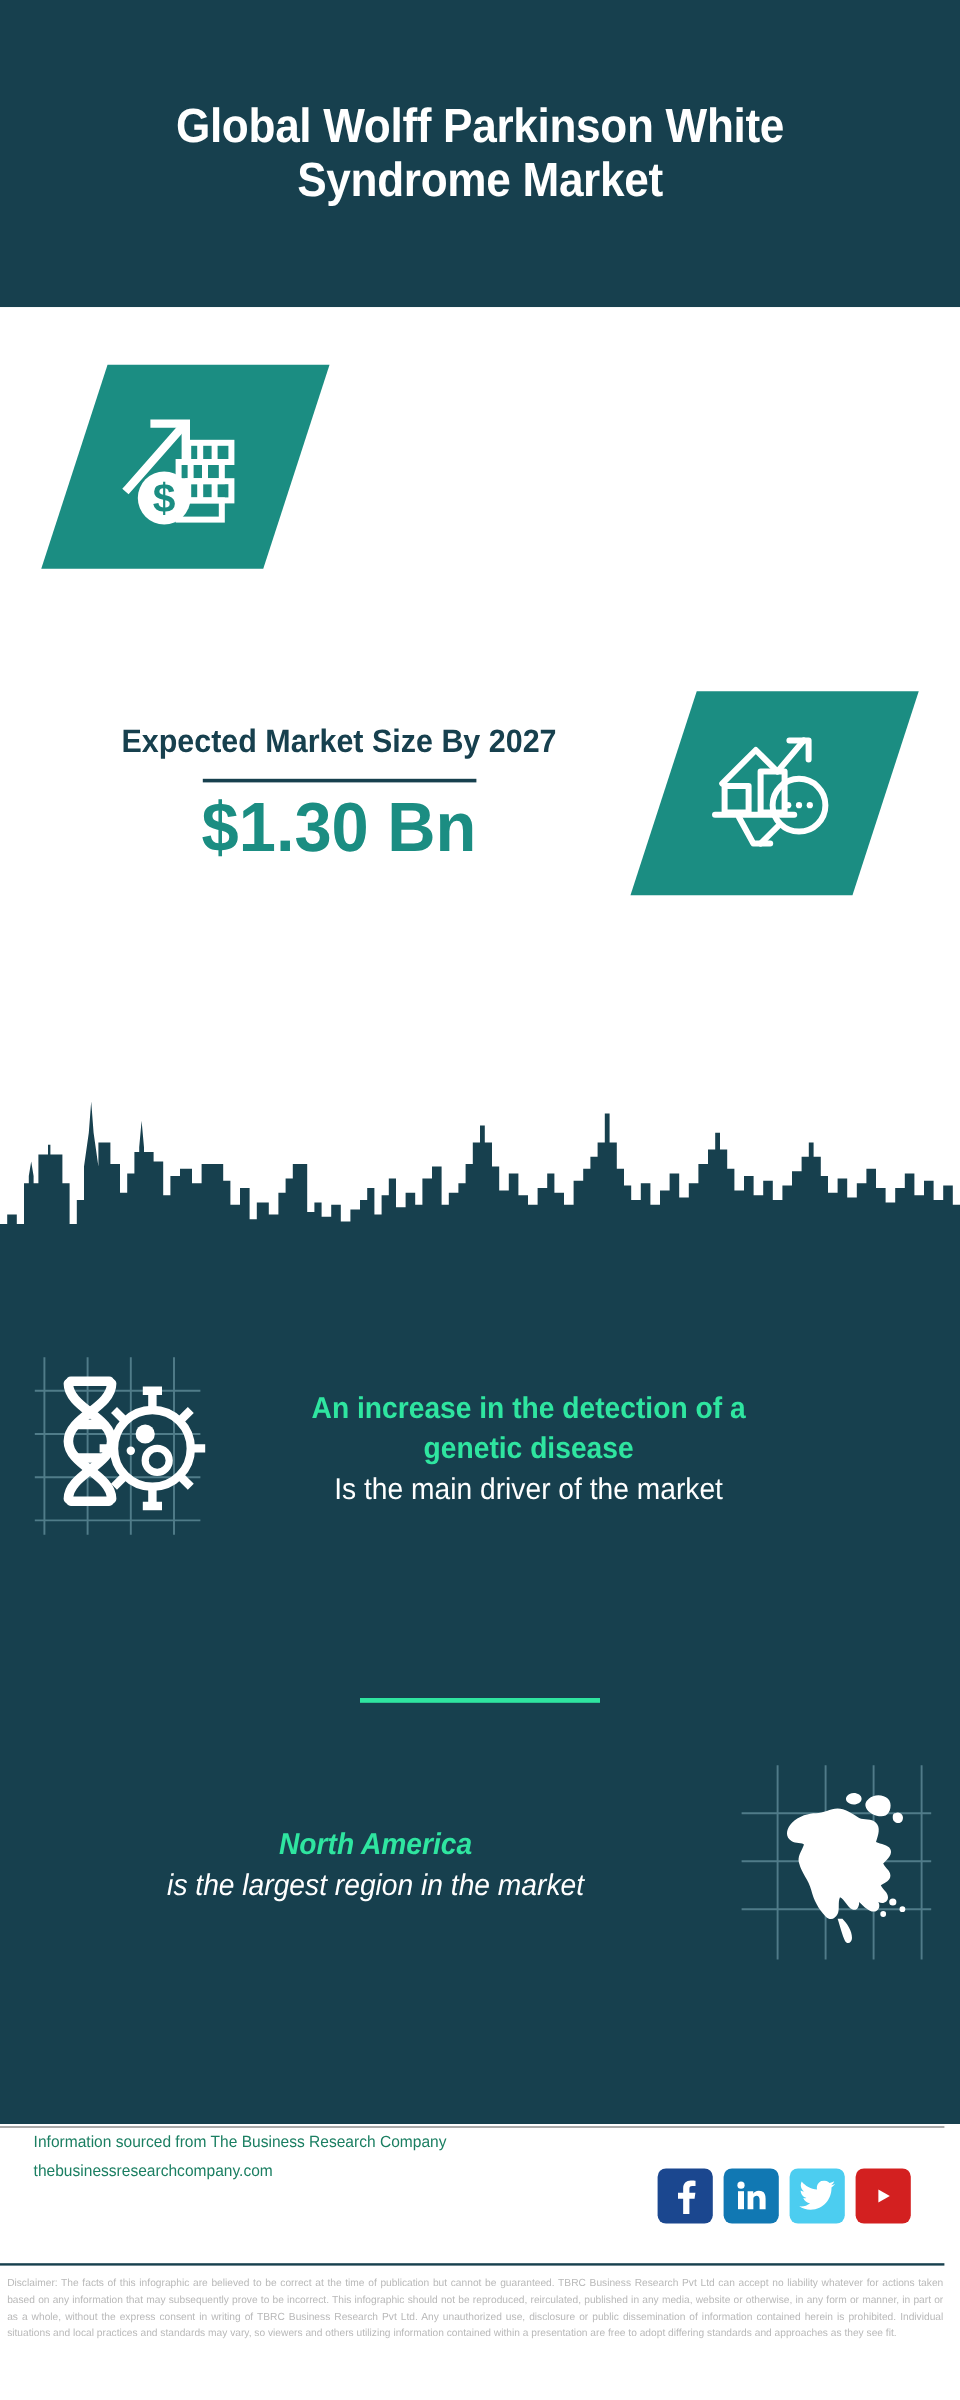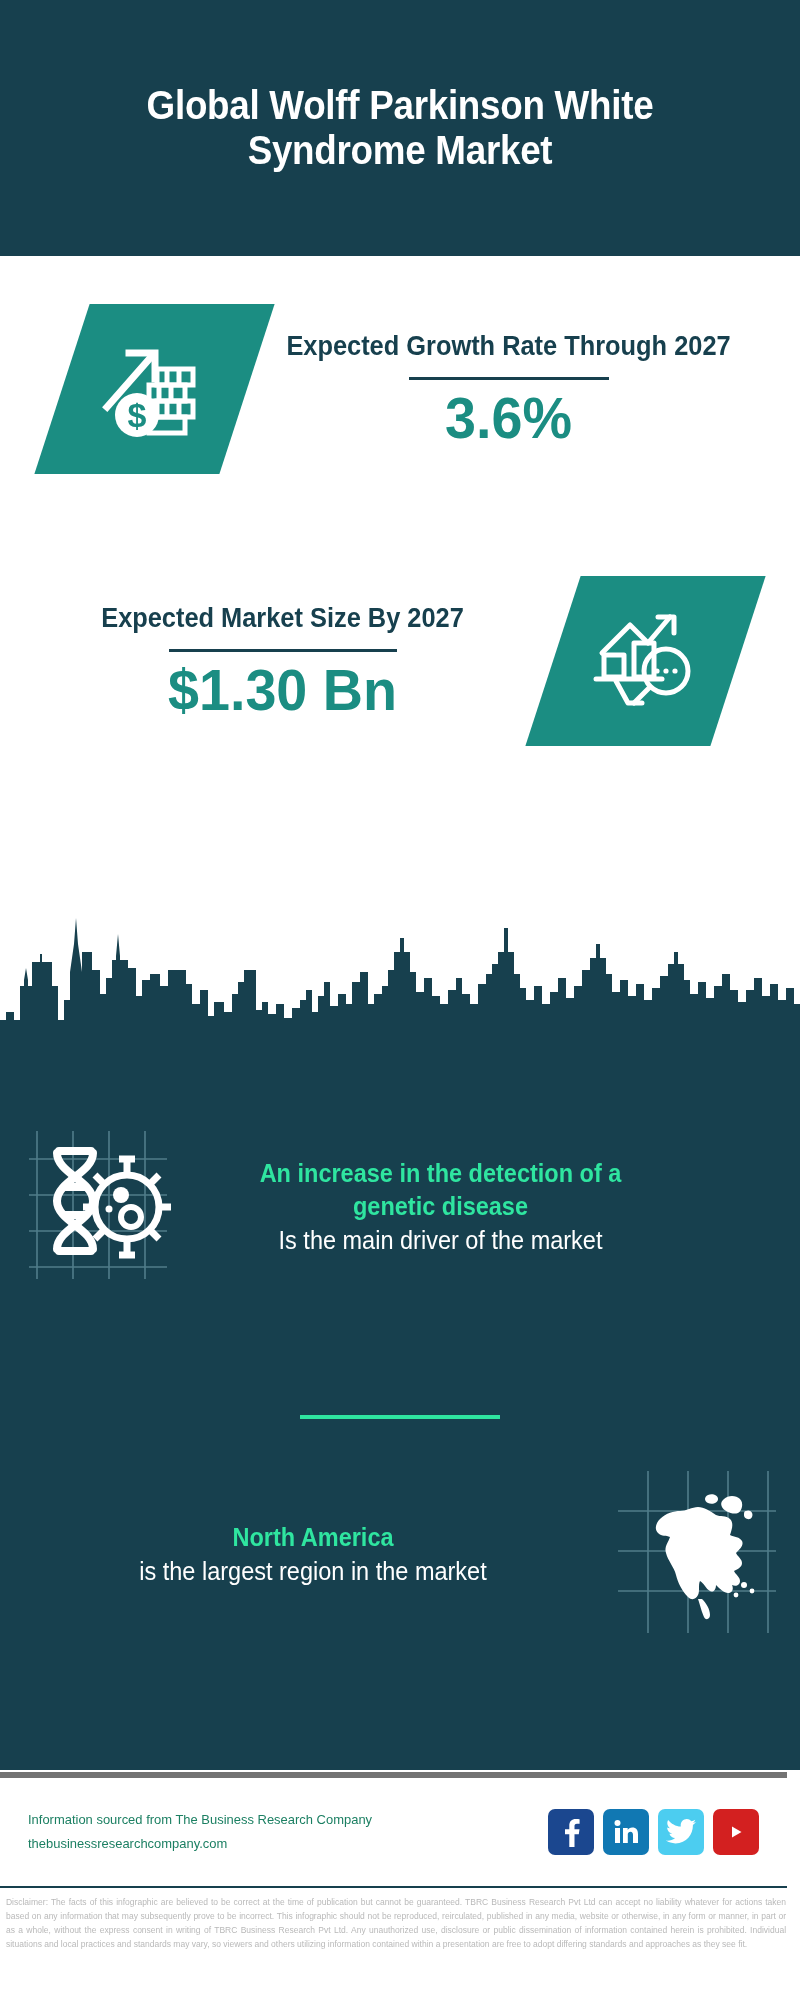--- a/index.html
+++ b/index.html
@@ -90,31 +90,31 @@
   .fact-sub {
     color:#ffffff; font-size:25px; font-weight:400;
     line-height:1.36; transform:scaleX(0.94);
   }
 
   .fact1 { position:absolute; top:70px; left:0; width:691px; }
   .divider {
     position:absolute; top:360px; left:50%; transform:translateX(-50%);
     width:200px; height:4px; background:#2fe5a0;
   }
-  .fact2 { position:absolute; top:412px; left:0; width:792px; }
+  .fact2 { position:absolute; top:412px; left:0; width:792px;font-style:italic; }
   .fact2 .fact-text { padding-left:40px; }
 
   
   .footer {
     position:absolute; top:1772px; left:0;
     width:787px; height:116px;
     background:#ffffff;
-    border-top:6px solid #737373;
+    border-top:1px solid #737373;
     border-bottom:2px solid #17404e;
-    display:flex; align-items:center; padding:0 28px;
+    display:flex; padding:0 28px;
   }
   .src-text { flex:1; }
   .src-line {
     color:#1b7f62; font-size:13.5px; line-height:1.75;
     transform:scaleX(0.96); transform-origin:left center;
   }
   .socials { display:flex; gap:9px; align-items:center; }
   .soc {
     width:46px; height:46px; border-radius:7px;
     display:flex; align-items:center; justify-content:center;
@@ -154,25 +154,20 @@
             <rect x="58" y="66" width="36" height="16"></rect>
             <rect x="50" y="82" width="36" height="16"></rect>
             <path d="M68 34 L68 50 M80 34 L80 50"></path>
             <path d="M60 50 L60 66 M72 50 L72 66"></path>
             <path d="M68 66 L68 82 M80 66 L80 82"></path>
           </g>
           <circle cx="38" cy="80" r="22" fill="#ffffff"></circle>
           <text x="38" y="92" font-family="Liberation Sans, sans-serif" font-size="34" font-weight="700" fill="#1b8d82" text-anchor="middle">$</text>
         </svg>
       </span>
-    </div>
-    <div class="stat-text">
-      <div class="stat-title">Expected Growth Rate Through 2027</div>
-      <div class="rule"></div>
-      <div class="stat-value">3.6%</div>
     </div>
   </div>
 
   <div class="stat-row row2">
     <div class="stat-text">
       <div class="stat-title">Expected Market Size By 2027</div>
       <div class="rule wide"></div>
       <div class="stat-value">$1.30 Bn</div>
     </div>
     <div class="para">

